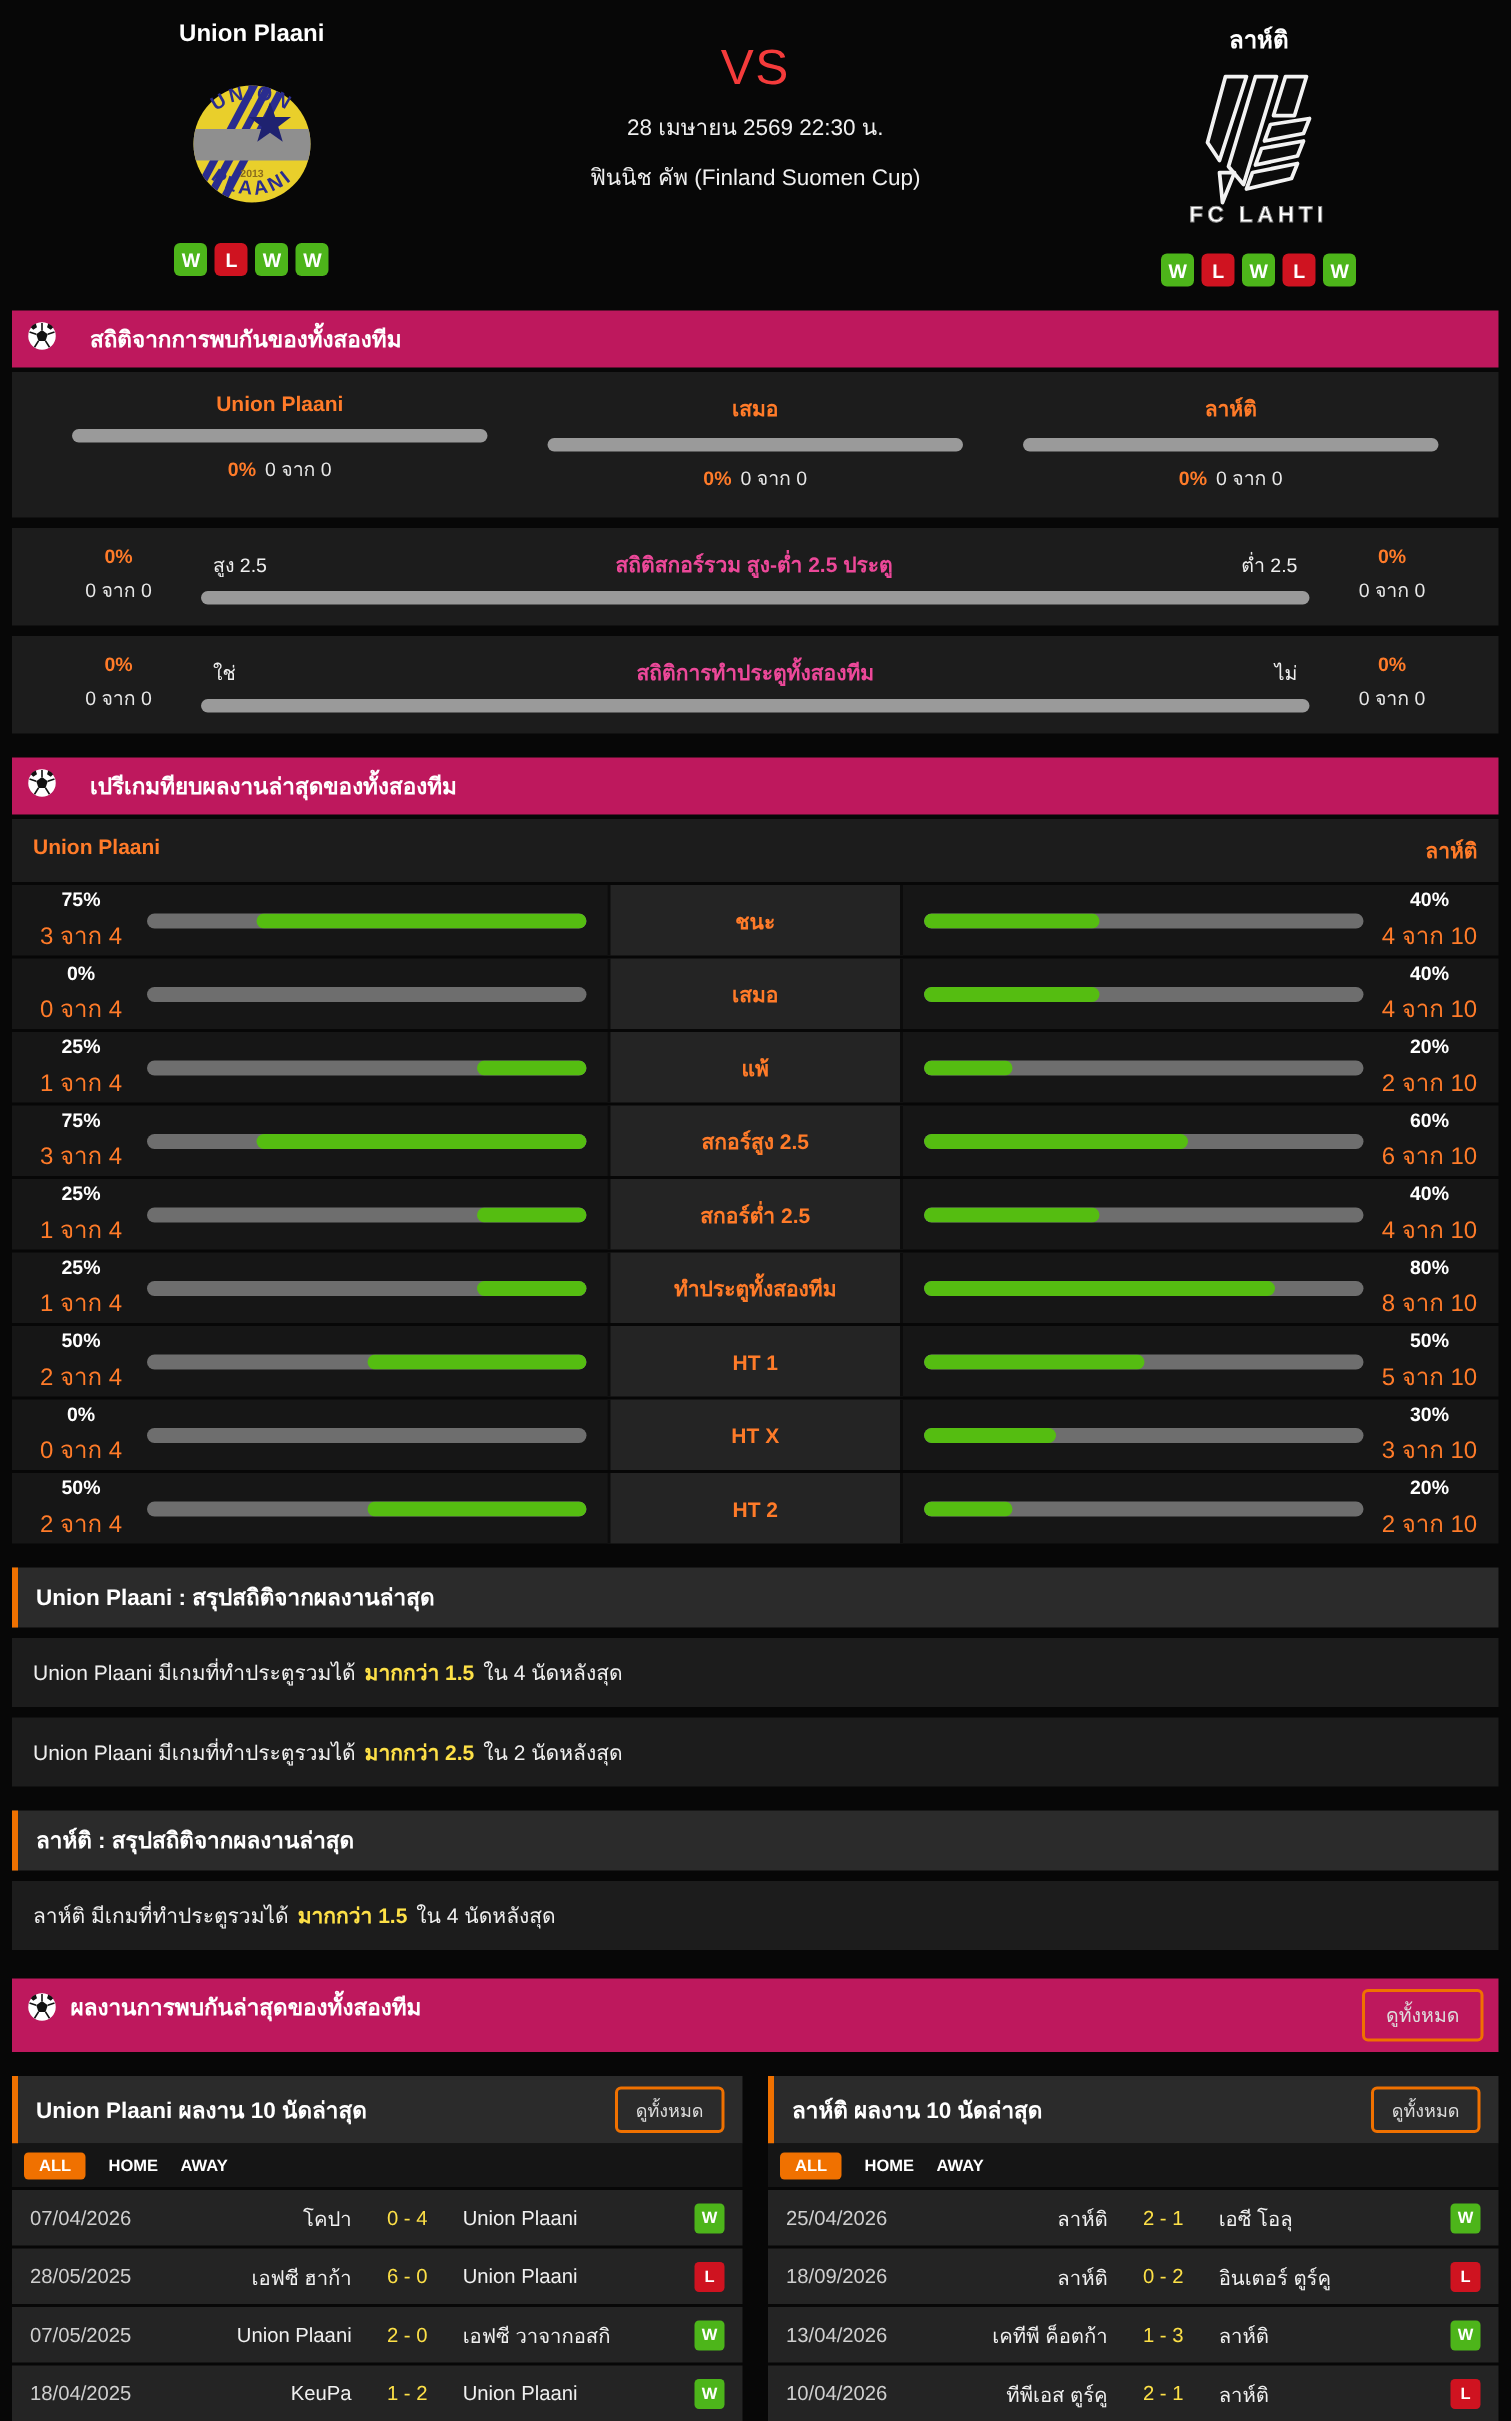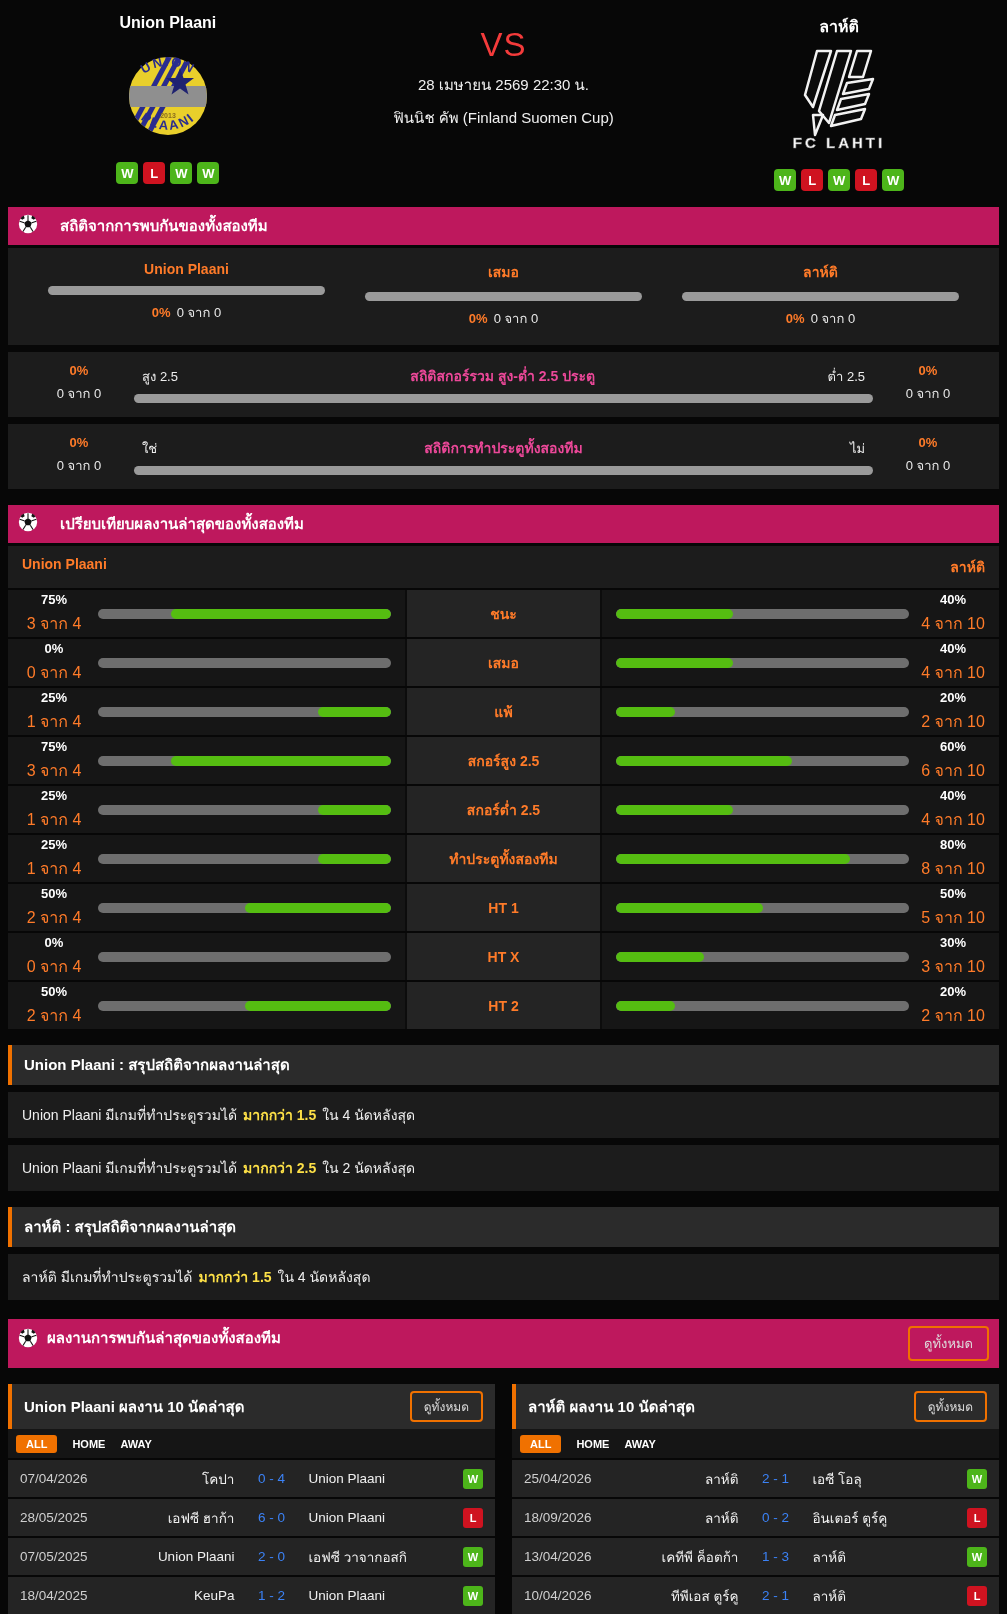--- a/index.html
+++ b/index.html
@@ -67,21 +67,21 @@
   .tbl { flex:1; }
   .tbl-head { background:#2b2b2b; border-left:4px solid #f07100; display:flex; justify-content:space-between; align-items:center; padding:7px 12px; }
   .tbl-title { font-weight:bold; font-size:15px; }
   .tbl-head .btn-viewall { padding:4px 12px; font-size:12px; }
   .tbl-tabs { background:#151515; padding:6px 8px 5px; display:flex; gap:15px; align-items:center; }
   .tab-pill { background:#f07100; color:#fff; font-weight:bold; font-size:11px; padding:3px 10px; border-radius:3px; cursor:pointer; }
   .tab-plain { color:#fff; font-weight:bold; font-size:11px; cursor:pointer; }
   .trow { background:#242424; height:37px; display:grid; grid-template-columns:100px 1fr 62px 1.25fr 30px; align-items:center; margin-top:2px; padding:0 12px; font-size:13.5px; cursor:pointer; }
   .td-date { color:#cfcfcf; }
   .td-home { text-align:right; padding-right:6px; color:#f0f0f0; }
-  .td-score { text-align:center; color:#3b82f6; }
+  .td-score { text-align:center; color:#fde047; }
   .td-away { padding-left:6px; color:#f0f0f0; }
   .rbadge { width:20px; height:20px; border-radius:3px; display:flex; align-items:center; justify-content:center; font-weight:bold; font-size:11px; color:#fff; justify-self:end; }
 </style>
 </head>
 <body>
 
 <div class="topbar">
   <div class="team-col">
     <div class="team-name">Union Plaani</div>
     <div class="logo-wrap">
@@ -236,21 +236,21 @@
       <g stroke="#111" stroke-width="1.3">
           <line x1="12" y1="1.5" x2="12" y2="7.2"></line>
           <line x1="16.6" y1="10.6" x2="22" y2="8.8"></line>
           <line x1="7.4" y1="10.6" x2="2" y2="8.8"></line>
           <line x1="14.8" y1="15.9" x2="18" y2="21"></line>
           <line x1="9.2" y1="15.9" x2="6" y2="21"></line>
         </g>
       <path d="M3,5 A11,11 0 0 1 7,2 L8,5 5,7 Z" fill="#111"></path>
         <path d="M21,5 A11,11 0 0 0 17,2 L16,5 19,7 Z" fill="#111"></path>
     </svg>
-    <span>เปรียบเทียบผลงานล่าสุดของทั้งสองทีม</span>
+    <span>เปรีเกมทียบผลงานล่าสุดของทั้งสองทีม</span>
   </div>
   <div class="cmp-subhead">
     <span>Union Plaani</span>
     <span>ลาห์ติ</span>
   </div>
 
   <div class="cmp-row">
     <div class="cmp-cell">
         <div class="cmp-stats">
           <div class="p">75%</div>

